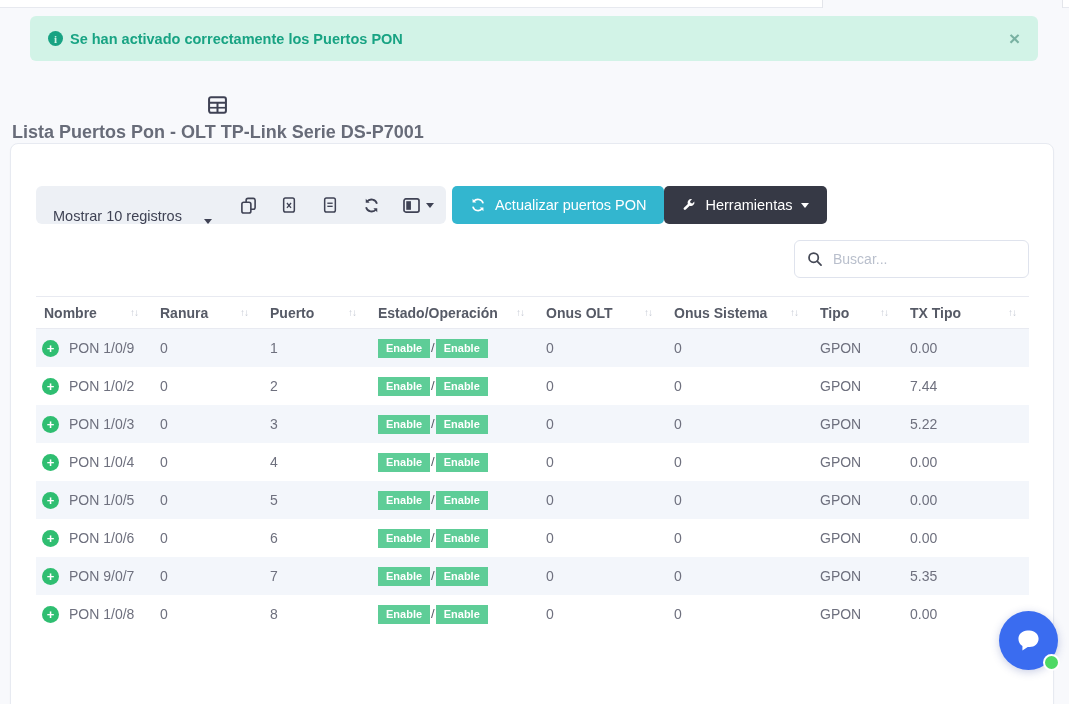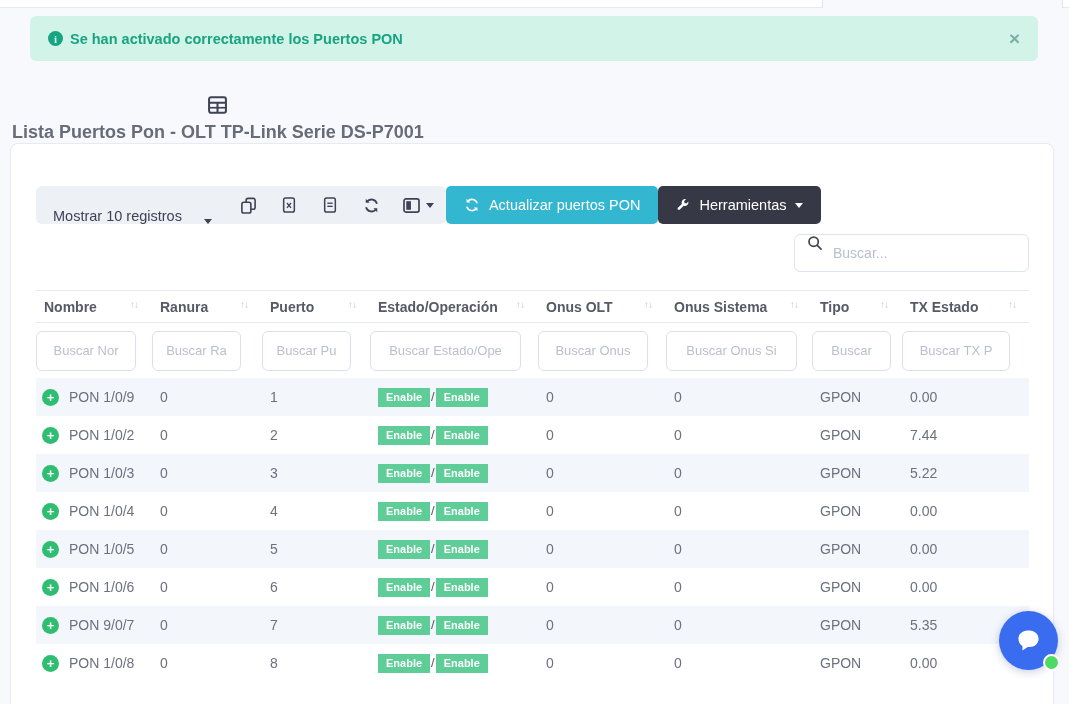--- a/index.html
+++ b/index.html
@@ -24,34 +24,34 @@
   .card { position:absolute; left:10px; top:143px; width:1044px; height:600px; background:#fff; border:1px solid #e7eaf1; border-radius:8px; padding:42px 24px 0 25px; box-shadow:0 1px 2px rgba(60,70,90,.03); }
 
   
   .toolbar { display:flex; align-items:stretch; height:38px; }
   .dt-group { display:flex; align-items:center; background:#edf0f5; border-radius:6px; }
   .show-entries { display:flex; align-items:flex-end; gap:22px; padding:0 16px 0 17px; height:38px; color:#3f4254; font-size:14.5px; cursor:pointer; background:none; border:none; font-family:inherit; }
   .icon-btn { width:41px; height:38px; display:flex; align-items:center; justify-content:center; background:none; border:none; cursor:pointer; color:#3f4254; }
   .icon-btn .with-caret { display:flex; align-items:center; gap:6px; }
   .caret { width:0; height:0; border-left:4px solid transparent; border-right:4px solid transparent; border-top:5px solid currentColor; display:inline-block; }
   .btn { display:flex; align-items:center; gap:9px; border:none; border-radius:5px; height:38px; padding:0 18px; font-size:14.5px; color:#fff; cursor:pointer; font-family:inherit; }
-  .btn-update { background:var(--primary-button,#33b6cf); }
+  .btn-update { background:var(--primary-button,#33b6cf); margin-left:6px; }
   .btn-tools { background:var(--dark-button,#363945); }
 
   
   .search-row { display:flex; justify-content:flex-end; margin-top:10px; }
-  .search-box { width:235px; height:38px; border:1px solid #dfe3ed; border-radius:6px; background:#fff; display:flex; padding:0 12px; gap:10px; }
+  .search-box { width:235px; height:38px; border:1px solid #dfe3ed; border-radius:6px; background:#fff; display:flex; align-items:center; padding:0 12px; gap:10px;margin-top:6px; }
   .search-box input { border:none; outline:none; flex:1; font-size:14px; color:#5a5e6a; font-family:inherit; background:transparent; }
   .search-box input::placeholder { color:#b9bfcc; }
 
   
   .table { margin-top:18px; }
   .tr-head, .tr-filter, .tr { display:grid; grid-template-columns:116px 110px 108px 168px 128px 146px 90px 128px; align-items:center; }
   .tr-head { height:33px; border-top:1px solid #e8eaf1; border-bottom:1px solid #e8eaf1; }
-  .th { display:flex; justify-content:space-between; padding:0 14px 0 8px; color:#565a66; font-size:14px; font-weight:bold; cursor:pointer; }
+  .th { display:flex; align-items:center; justify-content:space-between; padding:0 14px 0 8px; color:#565a66; font-size:14px; font-weight:bold; cursor:pointer; }
   .sort-icons { color:#c6cad4; font-size:10px; font-weight:normal; letter-spacing:-1px; }
   .tr-filter { height:55px; }
   .filter-cell { padding-left:0; }
   .filter-cell input { height:40px; border:1px solid #dce0eb; border-radius:6px; background:#fff; font-size:13px; color:#5a5e6a; text-align:center; outline:none; font-family:inherit; }
   .filter-cell input::placeholder { color:#b9bfcc; }
   .fc-0 input{width:100px}.fc-1 input{width:89px}.fc-2 input{width:89px}.fc-3 input{width:151px}
   .fc-4 input{width:110px}.fc-5 input{width:131px}.fc-6 input{width:79px}.fc-7 input{width:108px}
   .tr { height:38px; color:#6e707e; font-size:14px; }
   .tr.striped { background:var(--stripe,#f3f6fb); }
   .td { padding-left:8px; }
@@ -190,33 +190,23 @@
           </div>
           <div class="th">
             <span>Onus Sistema</span>
             <span class="sort-icons">↑↓</span>
           </div>
           <div class="th">
             <span>Tipo</span>
             <span class="sort-icons">↑↓</span>
           </div>
           <div class="th">
-            <span>TX Estado</span>
-            <span class="sort-icons">↑↓</span>
-          </div>
-        </div>
-      <div class="tr-filter">
-          <div class="filter-cell fc-0"><input type="text" placeholder="Buscar Nor" style=""></div>
-          <div class="filter-cell fc-1"><input type="text" placeholder="Buscar Ra" style=""></div>
-          <div class="filter-cell fc-2"><input type="text" placeholder="Buscar Pu" style=""></div>
-          <div class="filter-cell fc-3"><input type="text" placeholder="Buscar Estado/Ope" style=""></div>
-          <div class="filter-cell fc-4"><input type="text" placeholder="Buscar Onus" style=""></div>
-          <div class="filter-cell fc-5"><input type="text" placeholder="Buscar Onus Si" style=""></div>
-          <div class="filter-cell fc-6"><input type="text" placeholder="Buscar" style=""></div>
-          <div class="filter-cell fc-7"><input type="text" placeholder="Buscar TX P" style=""></div>
+            <span>TX Tipo</span>
+            <span class="sort-icons">↑↓</span>
+          </div>
         </div>
       <div id="table-body">
           <div class="tr striped">
             <div class="td td-name">
               <span class="plus-icon">+</span>
               <span>PON 1/0/9</span>
             </div>
             <div class="td">0</div>
             <div class="td">1</div>
             <div class="td"><span class="badge">Enable</span><span class="estado-sep">/</span><span class="badge">Enable</span></div>

